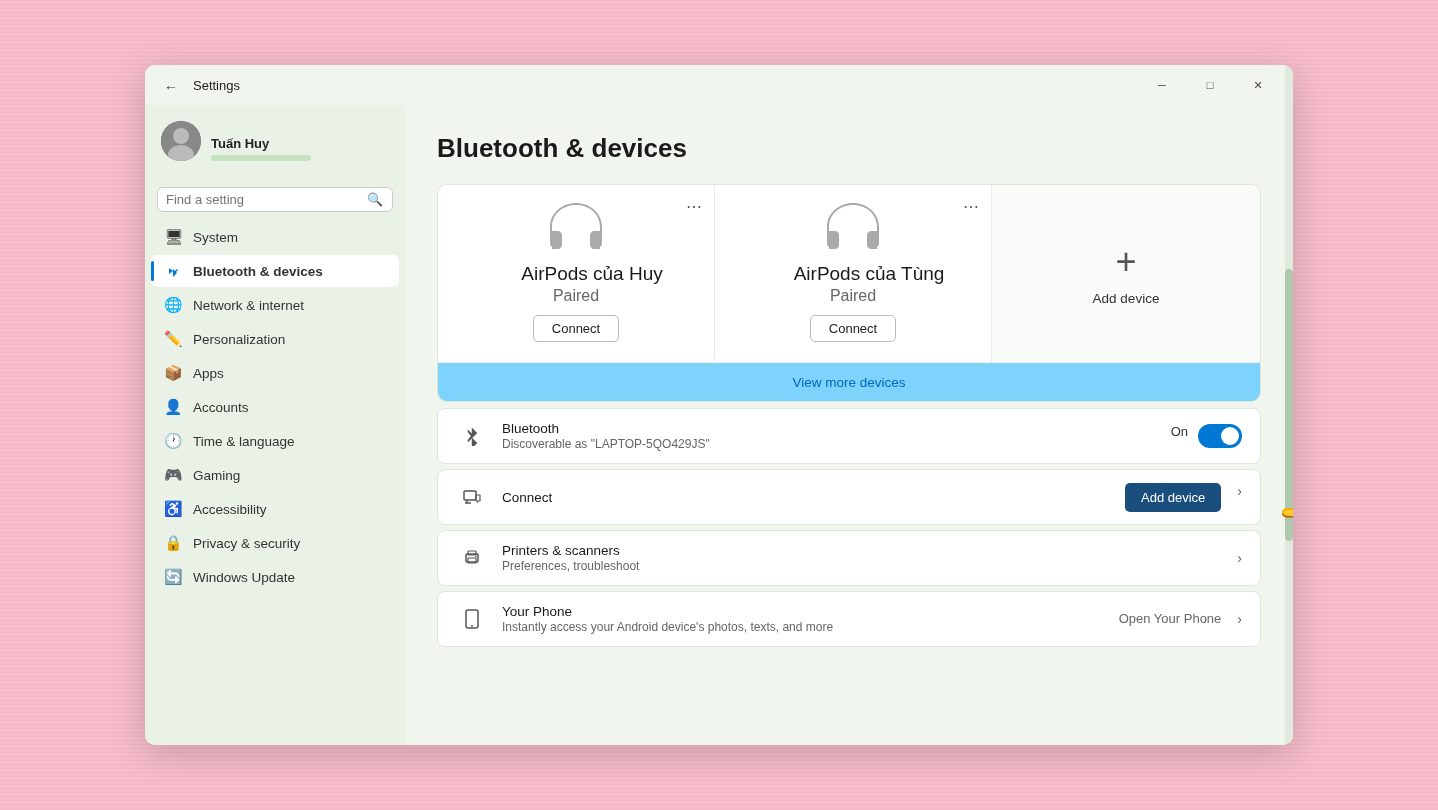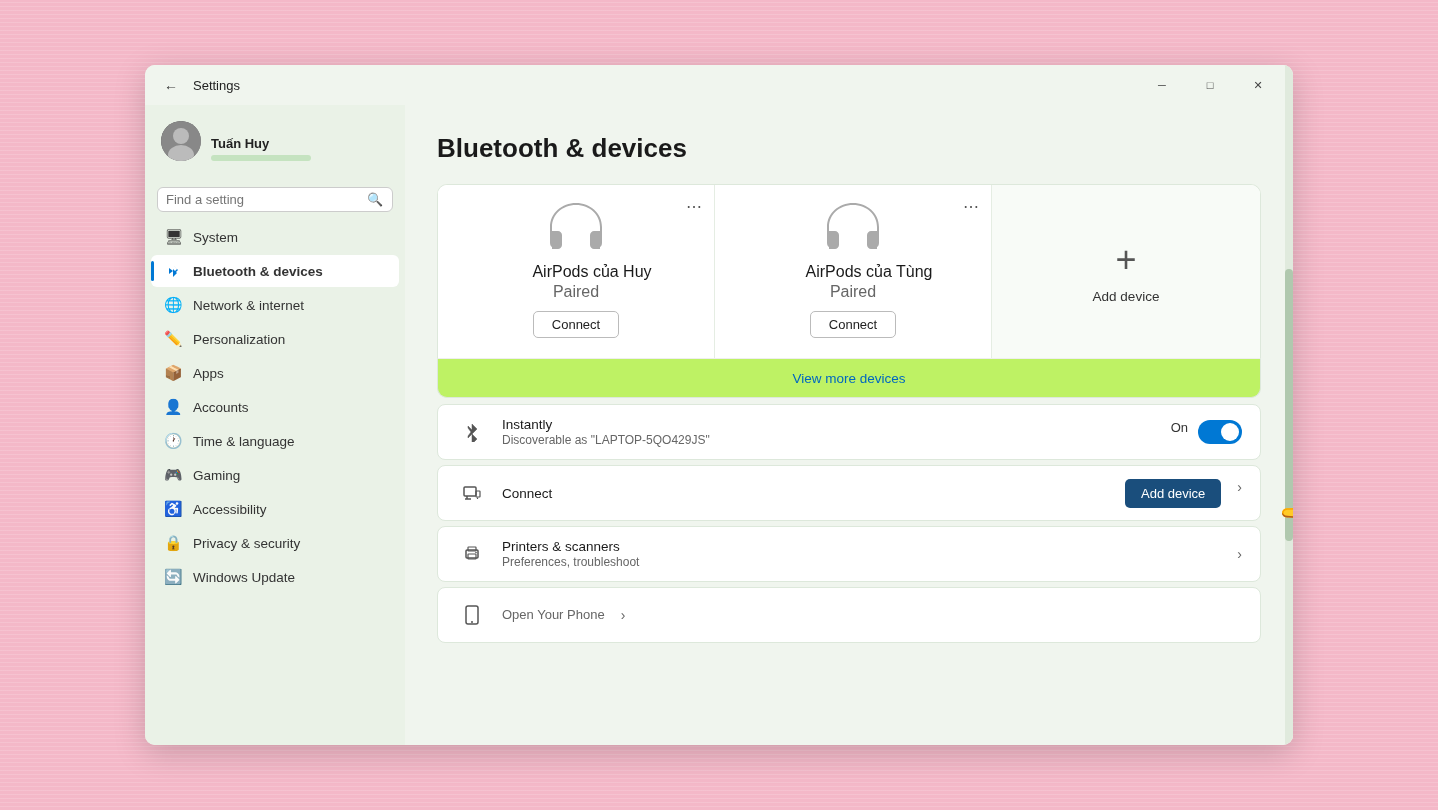--- a/index.html
+++ b/index.html
@@ -202,21 +202,21 @@
       color: #555; cursor: pointer;
       font-size: 16px;
     }
     .headphone-icon {
       width: 64px; height: 54px;
       position: relative;
       margin-bottom: 8px;
     }
     .headphone-icon svg { width: 100%; height: 100%; }
     .device-name {
-      font-size: 16px;
+      font-size: 19px;
       font-weight: 500;
       color: #1a1a1a;
       margin-bottom: 2px;
       margin-left: 32px;
     }
     .device-status {
       font-size: 16px;
       color: #666;
       margin-bottom: 10px;
     }
@@ -243,21 +243,21 @@
       font-size: 36px;
       color: #555;
       margin-bottom: 8px;
     }
     .add-label {
       font-size: 13.5px;
       color: #333;
     }
     
     .view-more-row {
-      background: #bef264;
+      background: #7dd3fc;
       border: 1px solid #dde8db;
       border-top: 1px solid #eee;
       padding: 10px 0;
       text-align: center;
       cursor: pointer;
       margin-bottom: 6px;
       border-radius: 0 0 10px 10px;
     }
     .view-more-row a {
       color: #0067c0;
@@ -495,21 +495,21 @@
         <a>View more devices</a>
       </div>
 
       <div class="setting-row">
         <div class="setting-icon">
           <svg width="20" height="20" viewBox="0 0 20 20">
             <path d="M10 2l5 5-5 5 5 5-5 5V12l-4 4v-2l3-4-3-4V4l4 4V2z" fill="#555" stroke="#555" stroke-width="0.5"></path>
           </svg>
         </div>
         <div class="setting-text">
-          <div class="setting-title">Instantly</div>
+          <div class="setting-title">Bluetooth</div>
           <div class="setting-sub">Discoverable as "LAPTOP-5QO429JS"</div>
         </div>
         <div class="setting-right">
           <span class="toggle-label">On</span>
           <div class="toggle">
             <div class="toggle-knob"></div>
           </div>
         </div>
       </div>
 
@@ -550,20 +550,24 @@
         </div>
       </div>
 
       <div class="setting-row">
         <div class="setting-icon">
           <svg width="18" height="20" viewBox="0 0 18 20">
             <rect x="3" y="1" width="12" height="18" rx="2" fill="none" stroke="#555" stroke-width="1.5"></rect>
             <circle cx="9" cy="17" r="1" fill="#555"></circle>
           </svg>
         </div>
+        <div class="setting-text">
+          <div class="setting-title">Your Phone</div>
+          <div class="setting-sub">Instantly access your Android device's photos, texts, and more</div>
+        </div>
         <div class="setting-right">
           <span style="color:#666; font-size:13px;">Open Your Phone</span>
           <span class="chevron">›</span>
         </div>
       </div>
     </div>
 
     <div class="scroll-indicator">
       <div class="scroll-thumb"></div>
     </div>

